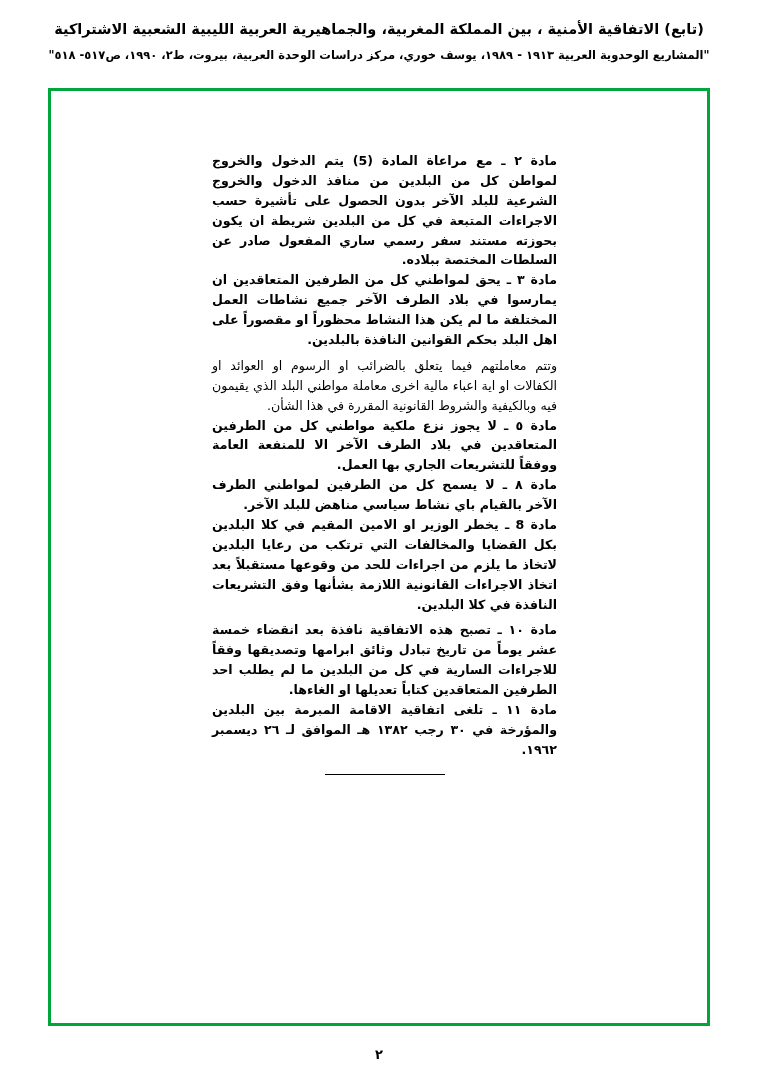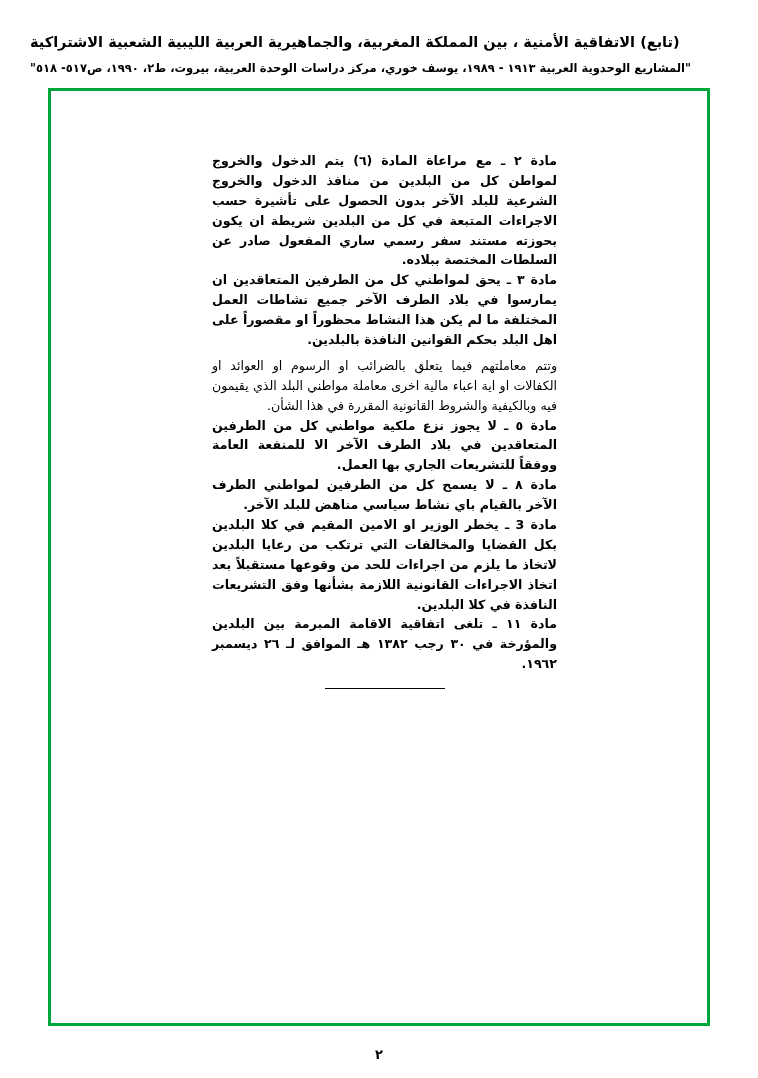--- a/index.html
+++ b/index.html
@@ -15,22 +15,22 @@
     position: relative;
     overflow: hidden;
   }
   .page {
     width: 758px;
     height: 1078px;
     position: relative;
     box-sizing: border-box;
   }
   .header {
-    text-align: left;
-    padding: 32px 30px 0 30px;
+    text-align: center;
+    padding: 19px 30px 0 30px;
   }
   .header-title {
     font-size: 14.5px;
     font-weight: bold;
     line-height: 1.5;
     letter-spacing: 0px;
   }
   .header-sub {
     font-size: 11.5px;
     font-weight: bold;
@@ -89,26 +89,27 @@
 
 <div class="page">
 
   <div class="header">
     <div class="header-title">(تابع) الاتفاقية الأمنية ، بين المملكة المغربية، والجماهيرية العربية الليبية الشعبية الاشتراكية</div>
     <div class="header-sub">"المشاريع الوحدوية العربية ١٩١٣ - ١٩٨٩، يوسف خوري، مركز دراسات الوحدة العربية، بيروت، ط٢، ١٩٩٠، ص٥١٧- ٥١٨"</div>
   </div>
 
   <div class="frame">
     <div class="content">
-      <p class="para">مادة ٢ ـ مع مراعاة المادة (٦) يتم الدخول والخروج لمواطن كل من البلدين من منافذ الدخول والخروج الشرعية للبلد الآخر بدون الحصول على تأشيرة حسب الاجراءات المتبعة في كل من البلدين شريطة ان يكون بحوزته مستند سفر رسمي ساري المفعول صادر عن السلطات المختصة ببلاده.</p>
+      <p class="para">مادة ٢ ـ مع مراعاة المادة (5) يتم الدخول والخروج لمواطن كل من البلدين من منافذ الدخول والخروج الشرعية للبلد الآخر بدون الحصول على تأشيرة حسب الاجراءات المتبعة في كل من البلدين شريطة ان يكون بحوزته مستند سفر رسمي ساري المفعول صادر عن السلطات المختصة ببلاده.</p>
       <p class="para">مادة ٣ ـ يحق لمواطني كل من الطرفين المتعاقدين ان يمارسوا في بلاد الطرف الآخر جميع نشاطات العمل المختلفة ما لم يكن هذا النشاط محظوراً او مقصوراً على اهل البلد بحكم القوانين النافذة بالبلدين.</p>
       <p class="para plain spaced">وتتم معاملتهم فيما يتعلق بالضرائب او الرسوم او العوائد او الكفالات او اية اعباء مالية اخرى معاملة مواطني البلد الذي يقيمون فيه وبالكيفية والشروط القانونية المقررة في هذا الشأن.</p>
       <p class="para">مادة ٥ ـ لا يجوز نزع ملكية مواطني كل من الطرفين المتعاقدين في بلاد الطرف الآخر الا للمنفعة العامة ووفقاً للتشريعات الجاري بها العمل.</p>
       <p class="para">مادة ٨ ـ لا يسمح كل من الطرفين لمواطني الطرف الآخر بالقيام باي نشاط سياسي مناهض للبلد الآخر.</p>
-      <p class="para">مادة 3 ـ يخطر الوزير او الامين المقيم في كلا البلدين بكل القضايا والمخالفات التي ترتكب من رعايا البلدين لاتخاذ ما يلزم من اجراءات للحد من وقوعها مستقبلاً بعد اتخاذ الاجراءات القانونية اللازمة بشأنها وفق التشريعات النافذة في كلا البلدين.</p>
+      <p class="para">مادة 8 ـ يخطر الوزير او الامين المقيم في كلا البلدين بكل القضايا والمخالفات التي ترتكب من رعايا البلدين لاتخاذ ما يلزم من اجراءات للحد من وقوعها مستقبلاً بعد اتخاذ الاجراءات القانونية اللازمة بشأنها وفق التشريعات النافذة في كلا البلدين.</p>
+      <p class="para spaced">مادة ١٠ ـ تصبح هذه الاتفاقية نافذة بعد انقضاء خمسة عشر يوماً من تاريخ تبادل وثائق ابرامها وتصديقها وفقاً للاجراءات السارية في كل من البلدين ما لم يطلب احد الطرفين المتعاقدين كتاباً تعديلها او الغاءها.</p>
       <p class="para">مادة ١١ ـ تلغى اتفاقية الاقامة المبرمة بين البلدين والمؤرخة في ٣٠ رجب ١٣٨٢ هـ الموافق لـ ٢٦ ديسمبر ١٩٦٢.</p>
       <div class="sep"></div>
     </div>
   </div>
 
   <div class="page-number">٢</div>
 
 </div>
 
 </body></html>

